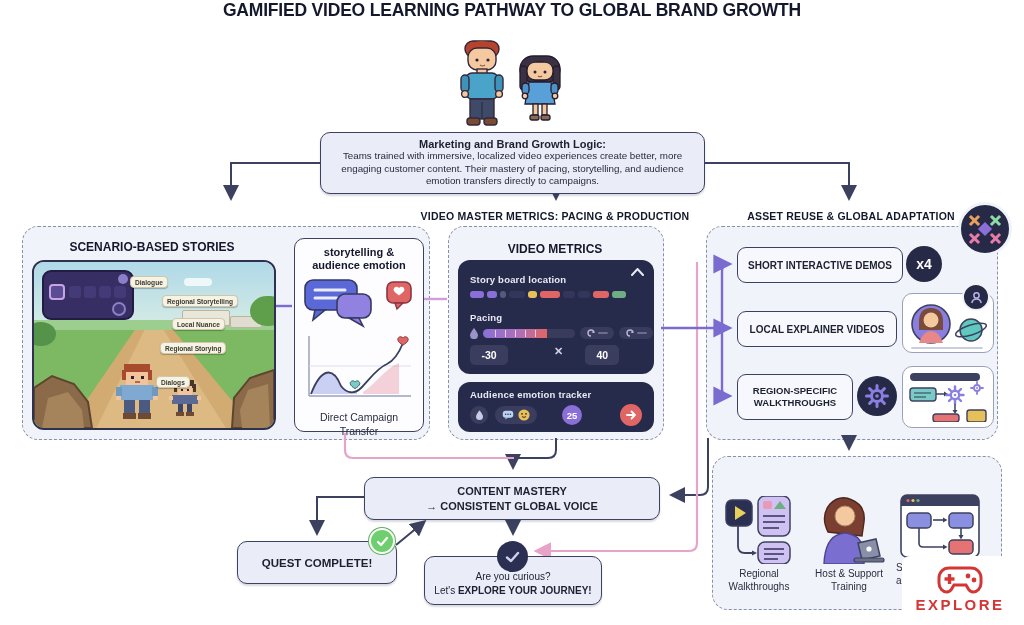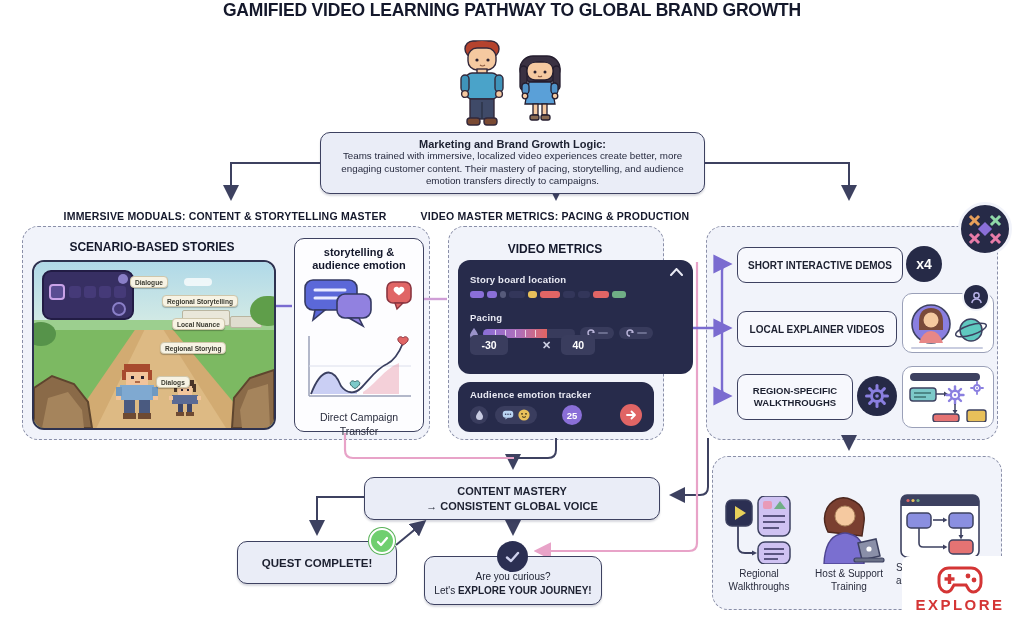--- a/index.html
+++ b/index.html
@@ -113,22 +113,22 @@
       <path d="M722,328 V271 Q722,264 728,264 H729" marker-end="url(#ma-purple)"></path>
       <path d="M722,328 V389 Q722,396 728,396 H729" marker-end="url(#ma-purple)"></path>
     </g>
   </svg>
 
   <div class="abs solidbox" style="left:320px;top:132px;width:385px;height:62px;z-index:3;padding:4px 10px;box-sizing:border-box;">
     <div style="font-size:11px;font-weight:800;">Marketing and Brand Growth Logic:</div>
     <div style="font-size:9.8px;font-weight:400;text-align:center;line-height:1.3;color:#262a3e;">Teams trained with immersive, localized video experiences create better, more engaging customer content. Their mastery of pacing, storytelling, and audience emotion transfers directly to campaigns.</div>
   </div>
 
-  <div class="abs hdr" style="left:22px;top:210px;width:406px;z-index:3;">IMMERSIVE MODUALS: CONTENT &amp; STORYTELLING MASTER</div>
   <div class="abs hdr" style="left:405px;top:210px;width:300px;z-index:3;">VIDEO MASTER METRICS: PACING &amp; PRODUCTION</div>
+  <div class="abs hdr" style="left:701px;top:210px;width:300px;z-index:3;">ASSET REUSE &amp; GLOBAL ADAPTATION</div>
 
   <div class="abs dashbox" style="left:22px;top:226px;width:406px;height:212px;z-index:1;"></div>
   <div class="abs" style="left:32px;top:240px;width:240px;text-align:center;font-size:12px;font-weight:800;z-index:3;">SCENARIO-BASED STORIES</div>
 
   <div class="abs" style="left:32px;top:260px;width:240px;height:166px;border-radius:12px;border:2px solid #2e3250;overflow:hidden;z-index:3;">
     <div class="abs" style="left:0;top:0;right:0;height:72px;background:linear-gradient(#b0d9e8,#d9ede4);"></div>
     <div class="abs" style="left:18px;top:8px;width:34px;height:10px;background:#f4fafb;border-radius:6px;opacity:.95;"></div>
     <div class="abs" style="left:150px;top:16px;width:28px;height:8px;background:#f4fafb;border-radius:5px;opacity:.9;"></div>
     <div class="abs" style="left:0;top:58px;right:0;height:14px;background:#9ccf8f;"></div>
     <div class="abs" style="left:0;top:68px;right:0;bottom:0;background:#7cb962;"></div>
@@ -226,21 +226,21 @@
     </svg>
     <div class="caption" style="margin-top:5px;font-size:10.5px;">
       <div>Direct Campaign</div>
       <div>Transfer</div>
     </div>
   </div>
 
   <div class="abs dashbox" style="left:448px;top:226px;width:214px;height:212px;z-index:1;"></div>
   <div class="abs" style="left:448px;top:242px;width:214px;text-align:center;font-size:12px;font-weight:800;z-index:3;">VIDEO METRICS</div>
 
-  <div class="darkcard" style="left:458px;top:260px;width:196px;height:114px;z-index:3;padding-left:39px;">
+  <div class="darkcard" style="left:458px;top:260px;width:196px;height:114px;z-index:3;">
     <svg class="abs" style="right:10px;top:8px;" width="13" height="8" viewBox="0 0 13 8">
       <polyline points="1,7 6.5,1 12,7" fill="none" stroke="#e9eaf4" stroke-width="2" stroke-linecap="round"></polyline>
     </svg>
     <div class="abs dk-label" style="left:12px;top:14px;">Story board location</div>
     <div class="abs" style="left:12px;top:31px;display:flex;gap:3px;">
       <span class="seg" style="width:14px;background:#8a6fd8;"></span>
       <span class="seg" style="width:10px;background:#8a6fd8;"></span>
       <span class="seg" style="width:6px;background:#565a7a;"></span>
       <span class="seg" style="width:16px;background:#33365a;"></span>
       <span class="seg" style="width:9px;background:#e8c05a;"></span>
@@ -270,21 +270,21 @@
         <span style="width:10px;height:2px;background:#6a6d8e;border-radius:1px;"></span>
       </div>
       <div class="pillbtn" style="width:34px;height:12px;">
         <svg width="8" height="8" viewBox="0 0 8 8">
             <path d="M7,4 A3,3 0 1 0 4,7" fill="none" stroke="#b8b3d8" stroke-width="1.4"></path>
             <path d="M7,1.2 L7,4 L4.4,3.4 Z" fill="#b8b3d8"></path>
           </svg>
         <span style="width:10px;height:2px;background:#6a6d8e;border-radius:1px;"></span>
       </div>
     </div>
-    <div class="abs" style="left:12px;top:75px;display:flex;align-items:center;gap:10px;">
+    <div class="abs" style="left:12px;top:85px;display:flex;gap:22px;">
       <div class="valbox" style="width:38px;height:20px;">-30</div>
       <span style="color:#cdd0e4;font-size:11px;font-weight:700;margin-left:24px;">✕</span>
       <div class="valbox" style="width:34px;height:20px;">40</div>
     </div>
   </div>
 
   <div class="darkcard" style="left:458px;top:382px;width:196px;height:50px;z-index:3;">
     <div class="abs dk-label" style="left:12px;top:7px;">Audience emotion tracker</div>
     <div class="abs" style="left:12px;top:22px;width:172px;display:flex;align-items:center;gap:7px;">
       <div style="width:18px;height:18px;border-radius:50%;background:#3a3d5e;display:flex;align-items:center;justify-content:center;">

